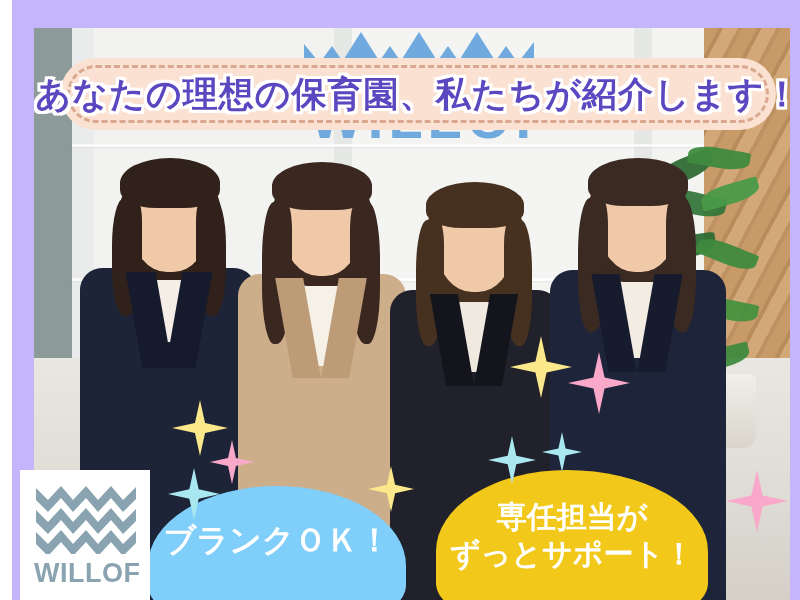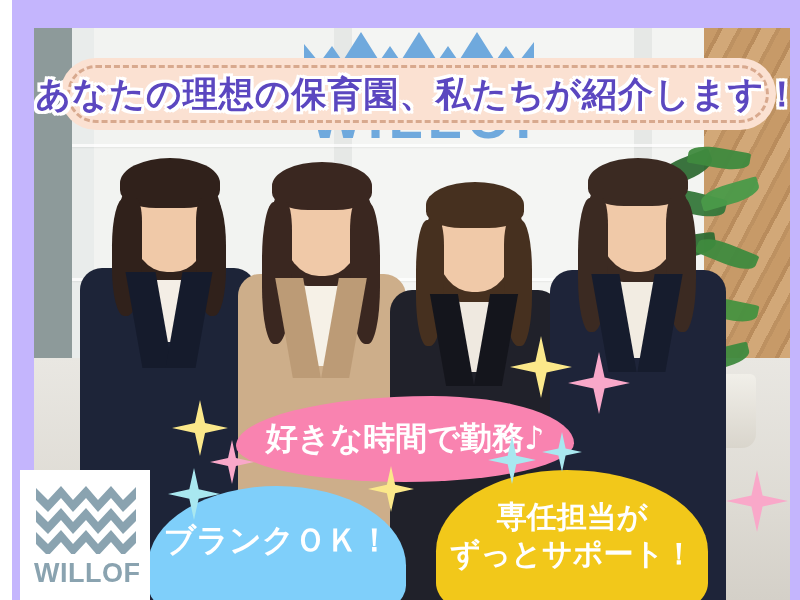--- a/index.html
+++ b/index.html
@@ -377,21 +377,20 @@
     </div>
   <div class="sparkle" style="left:714px; top:470px; width:62px; height:62px;">
       <div style="background:#f9a8c9;"></div>
     </div>
 
   <div id="banner">
     <div class="dash"></div>
     <div class="btext">あなたの理想の保育園、私たちが紹介します！</div>
   </div>
 
-  <div class="bubble" id="bubble-pink">好きな時間で勤務♪</div>
   <div class="bubble" id="bubble-blue">ブランクＯＫ！</div>
   <div class="bubble" id="bubble-yellow">専任担当が
 ずっとサポート！</div>
 
   <div id="logo-card">
     <div class="zigwrap">
       <svg viewBox="0 0 100 68" preserveAspectRatio="none">
         <polygon points="0,14 0,2 12,14 25,0 37,14 50,0 62,14 75,0 87,14 100,1 100,13 87,26 75,12 62,26 50,12 37,26 25,12 12,26" fill="#8aa3b0"></polygon>
         <polygon points="0,36 0,24 12,36 25,22 37,36 50,22 62,36 75,22 87,36 100,23 100,35 87,48 75,34 62,48 50,34 37,48 25,34 12,48" fill="#8aa3b0"></polygon>
         <polygon points="0,58 0,46 12,58 25,44 37,58 50,44 62,58 75,44 87,58 100,45 100,57 87,70 75,56 62,70 50,56 37,70 25,56 12,70" fill="#8aa3b0"></polygon>

